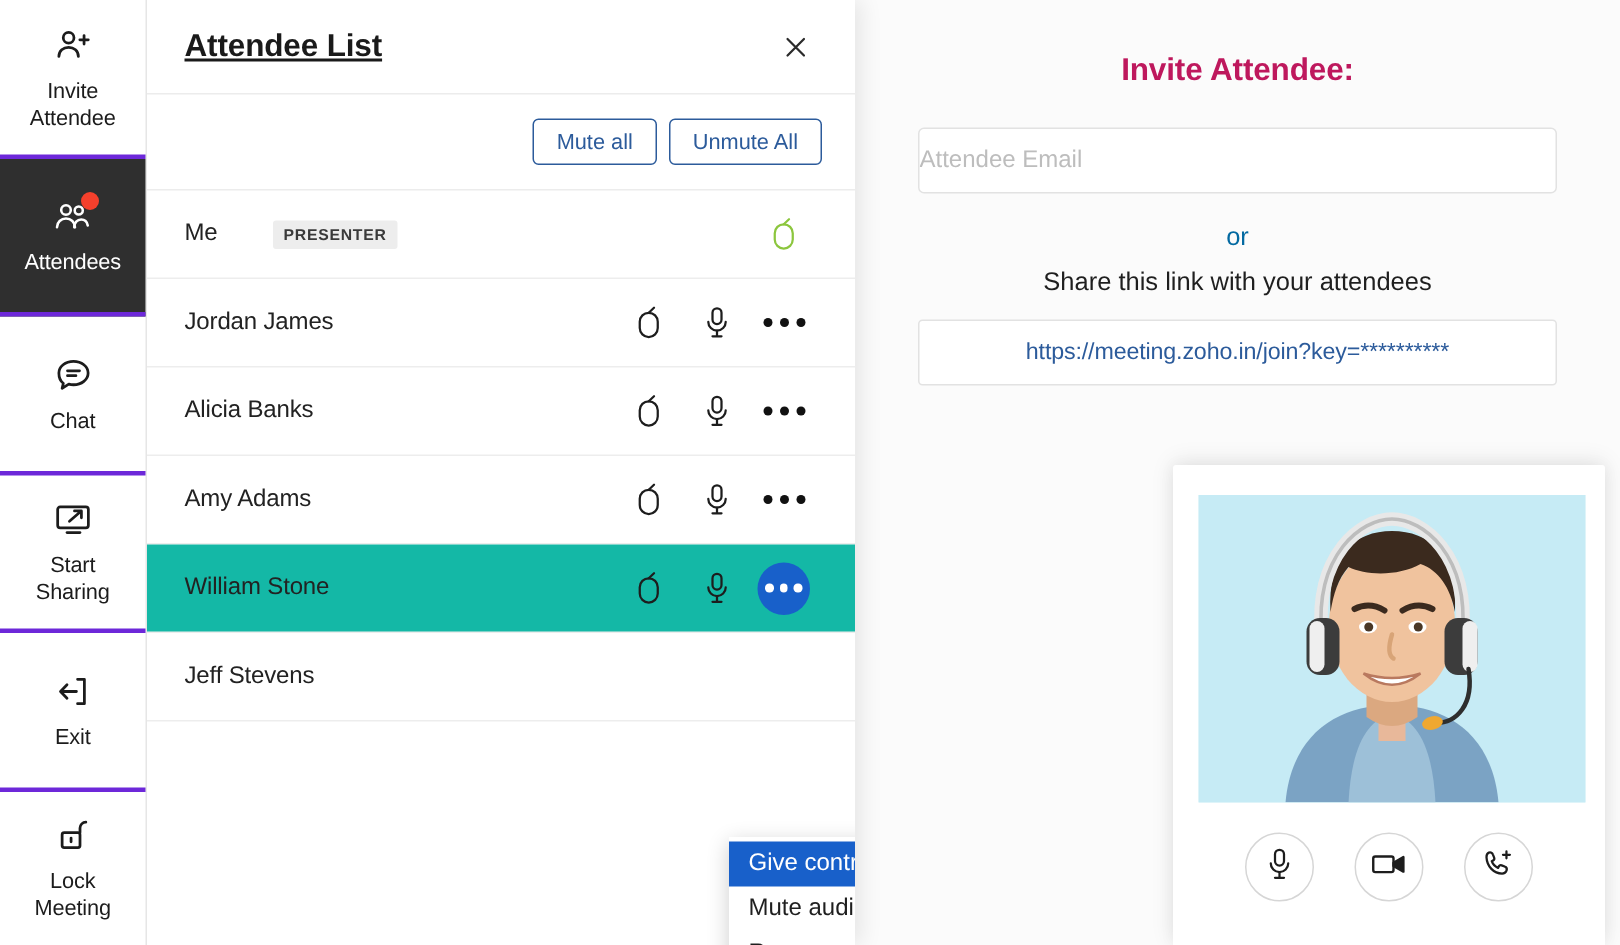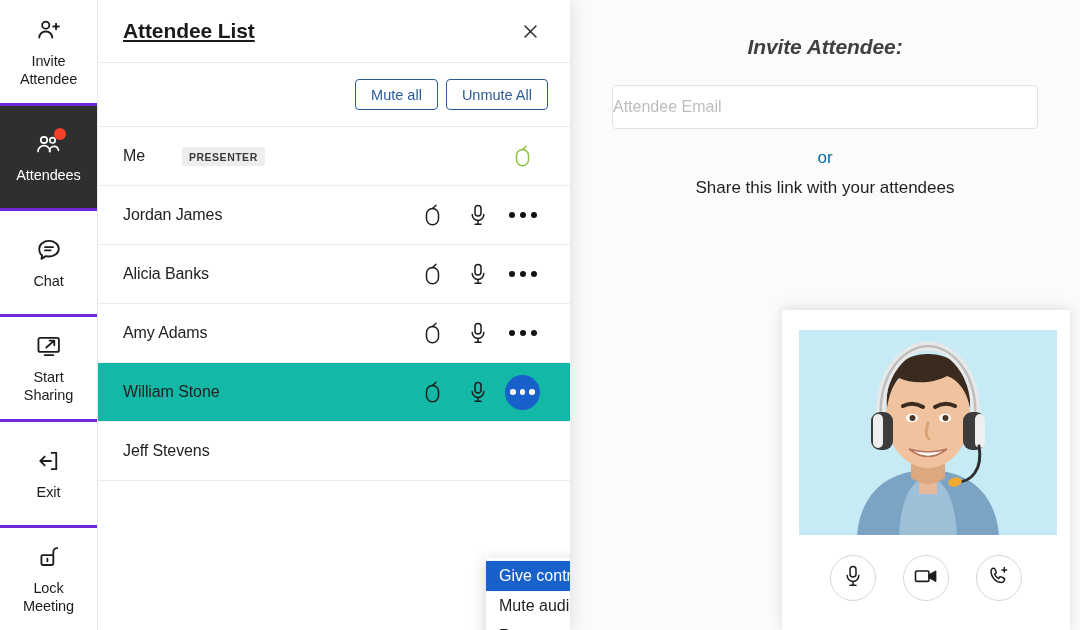--- a/index.html
+++ b/index.html
@@ -223,24 +223,23 @@
   .right-pane {
     flex: 1 1 auto;
     height: 630px;
     background: #fbfbfb;
     position: relative;
   }
   .invite-title {
     text-align: center;
     font-size: 21px;
     font-weight: bold;
-    color: #404040;
+    color: #be185d;
     margin-top: 35px;
     letter-spacing: -0.1px;
-    font-style: italic;
   }
   .email-field {
     margin: 26px auto 0 auto;
     width: 426px;
     height: 44px;
     border: 1px solid #e2e2e2;
     border-radius: 4px;
     background: #ffffff;
     display: flex;
     align-items: center;
@@ -552,20 +551,23 @@
 
   <div class="right-pane">
 
     <div class="invite-title">Invite Attendee:</div>
 
     <input class="email-field" type="text" placeholder="Attendee Email" style="">
 
     <div class="or-text">or</div>
     <div class="share-text">Share this link with your attendees</div>
 
+    <div class="link-box">
+      <span class="link-text">https://meeting.zoho.in/join?key=**********</span>
+    </div>
 
     <div class="video-card">
       <div class="video-thumb">
         <svg width="258" height="205" viewBox="0 0 258 205">
           <rect width="258" height="205" fill="#c6ebf5"></rect>
 
           <path d="M58 205 C62 160 92 140 129 140 C166 140 196 160 200 205 Z" fill="#7ba3c4"></path>
           <path d="M100 205 C102 168 112 150 129 146 C146 150 156 168 158 205 Z" fill="#9dc0d8"></path>
           <path d="M120 142 h18 v22 h-18 z" fill="#e8b89a"></path>
 

